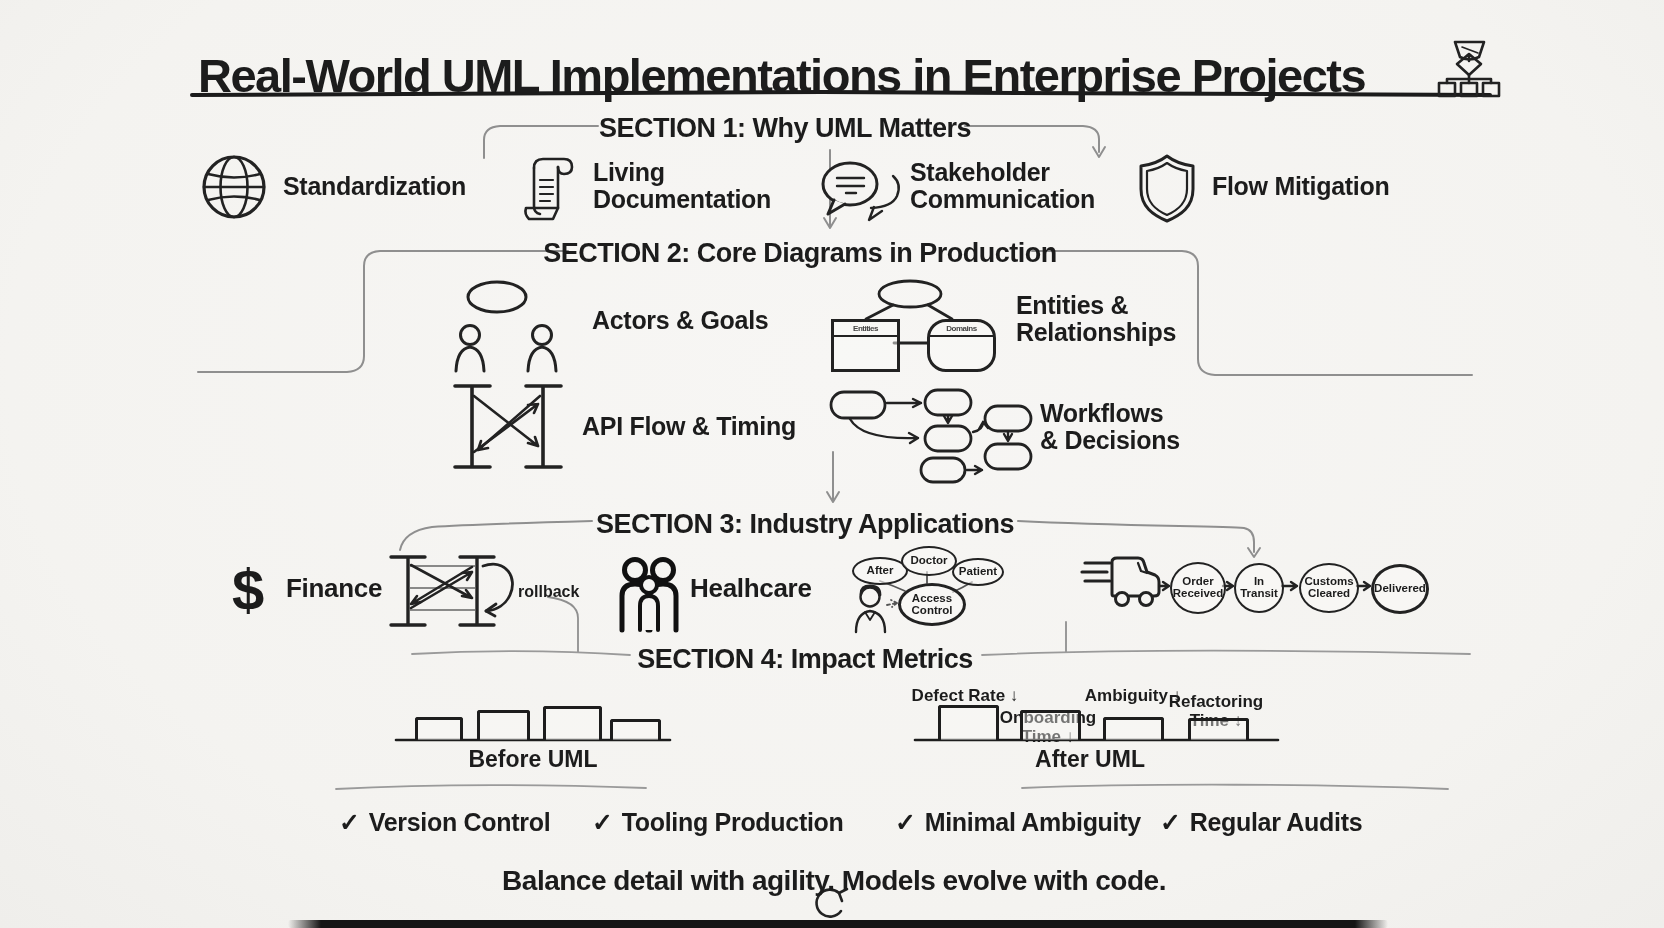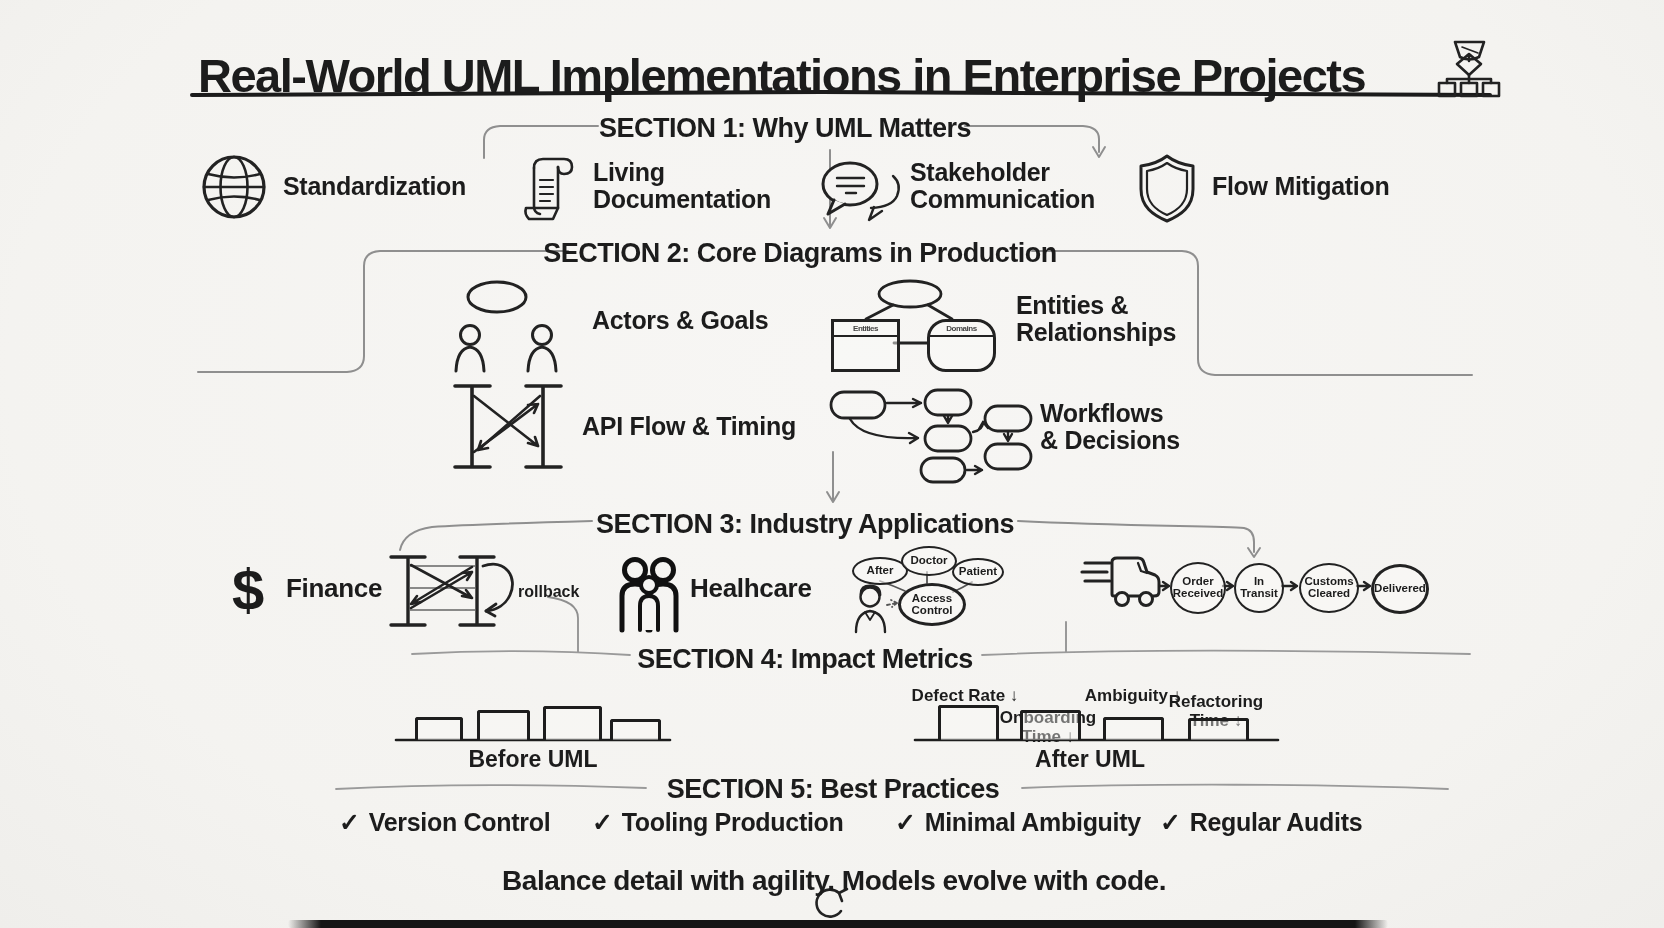--- a/index.html
+++ b/index.html
@@ -246,21 +246,20 @@
   <div class="bar" style="left: 610px; width: 45px; height: 18px;"></div>
 
   <div class="bar" style="left: 938px; width: 55px; height: 32px;"></div>
   <div class="bar" style="left: 1020px; width: 55px; height: 27px;"></div>
   <div class="bar" style="left: 1103px; width: 55px; height: 20px;"></div>
   <div class="bar" style="left: 1188px; width: 55px; height: 19px;"></div>
 
   <div class="axis-lbl" style="left:533px;top:746px;">Before UML</div>
   <div class="axis-lbl" style="left:1090px;top:746px;">After UML</div>
 
-  <div class="abs hdr" style="left:833px;top:774px;">SECTION 5: Best Practices</div>
 
   <div class="check-item" style="left:339px;">
     <span class="ck">✓</span><span>Version Control</span>
   </div>
   <div class="check-item" style="left:592px;">
     <span class="ck">✓</span><span>Tooling Production</span>
   </div>
   <div class="check-item" style="left:895px;">
     <span class="ck">✓</span><span>Minimal Ambiguity</span>
   </div>

